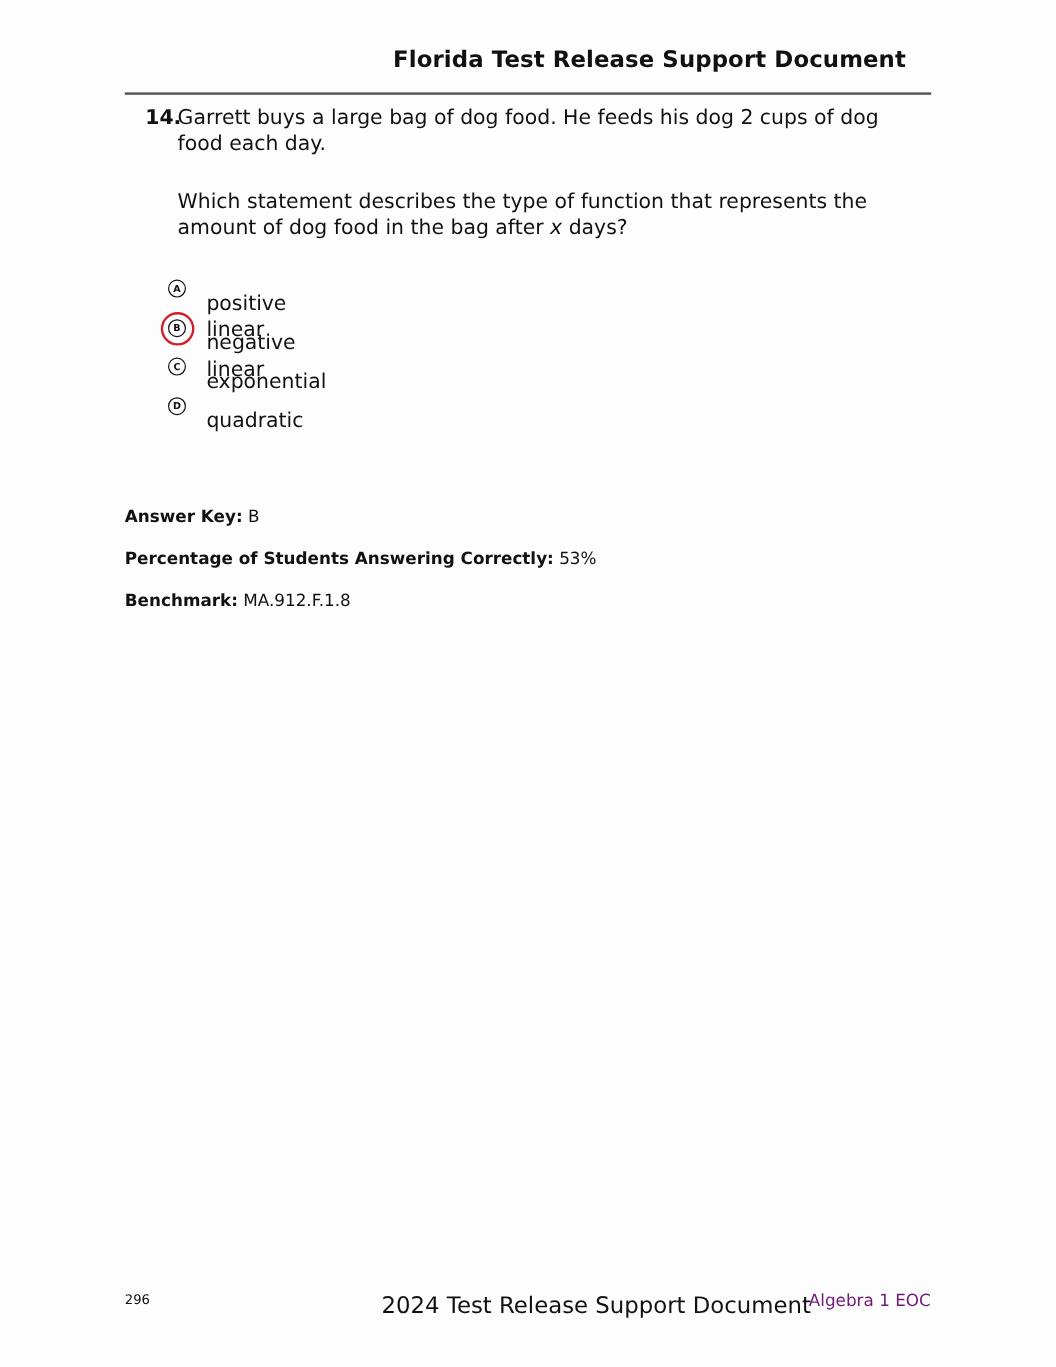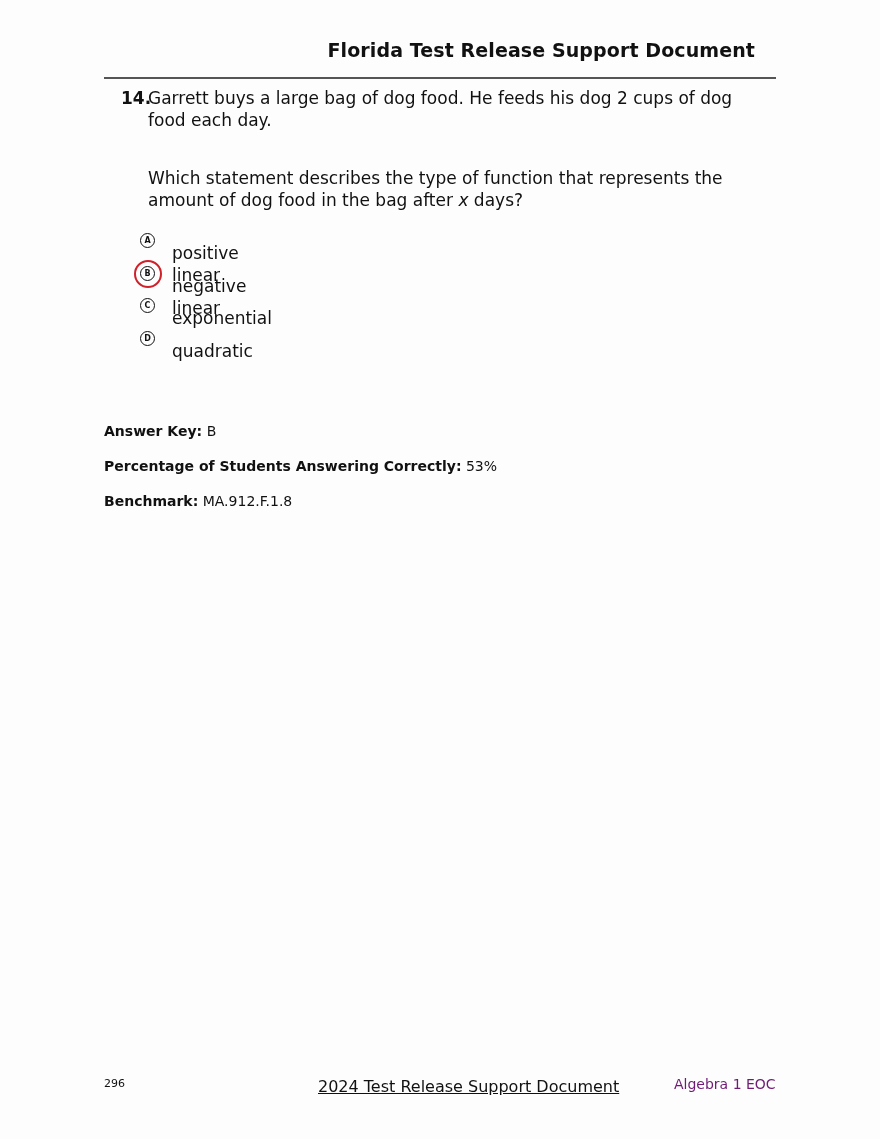--- a/index.html
+++ b/index.html
@@ -51,21 +51,21 @@
       left: 44px;
       top: 0;
       width: 620px;
       font-size: 17px;
       line-height: 22px;
     }
     .q-body p {
       margin: 0;
     }
     .q-body p + p {
-      margin-top: 36px;
+      margin-top: 26px;
     }
     .q-body em {
       font-style: italic;
     }
     .choices {
       position: absolute;
       top: 230px;
       left: 136px;
     }
     .choice {
@@ -122,22 +122,21 @@
     .footer-page {
       position: absolute;
       left: 104px;
       top: 1077px;
       font-size: 11px;
     }
     .footer-center {
       position: absolute;
       left: 318px;
       top: 1077px;
-      font-size: 16px;
-      text-decoration: underline;
+      font-size: 19px;
     }
     .footer-right {
       position: absolute;
       left: 674px;
       top: 1076px;
       font-size: 14px;
       color: #701a75;
     }
   </style>
 </head>

